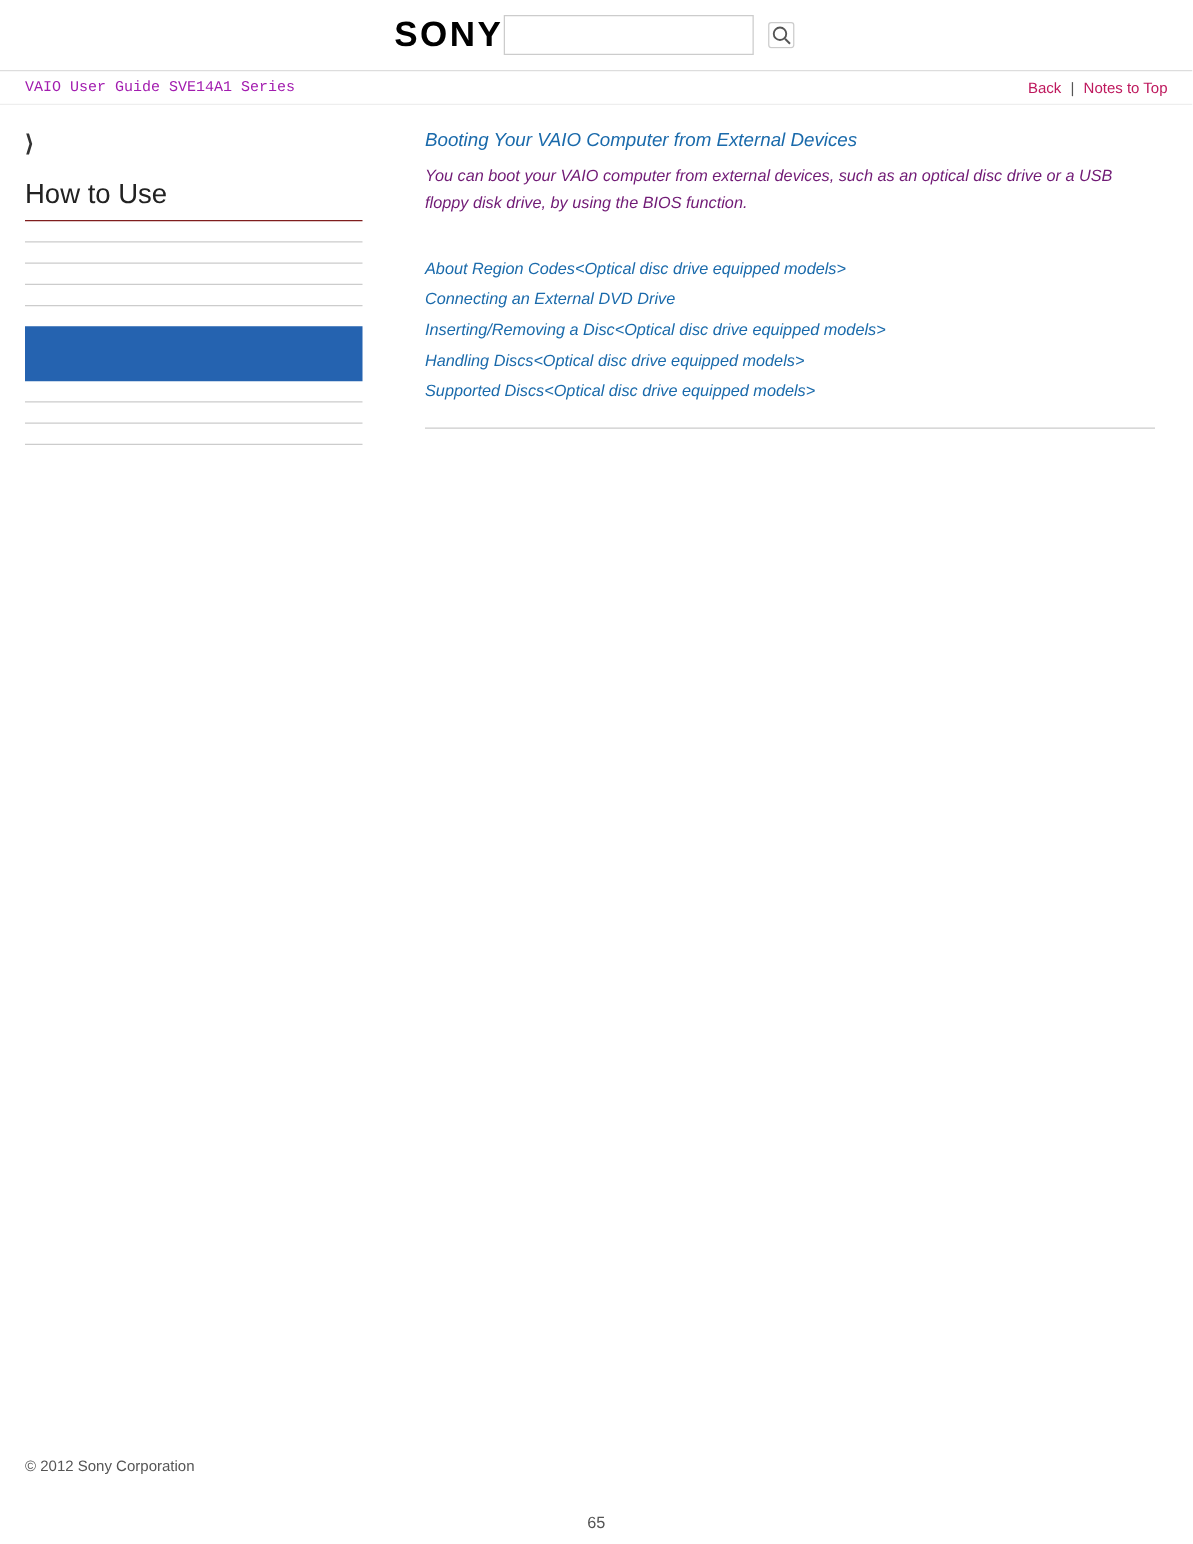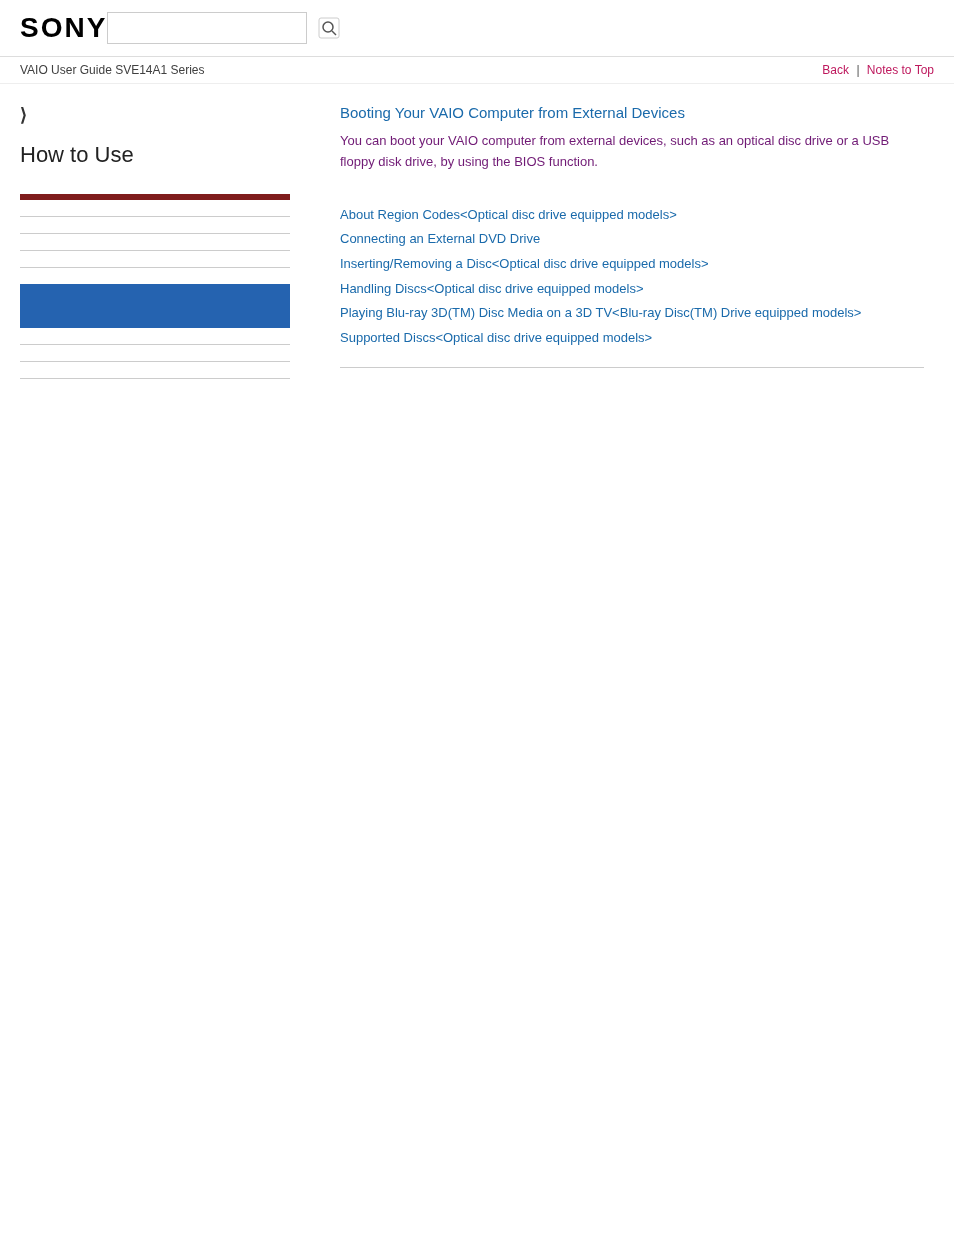--- a/index.html
+++ b/index.html
@@ -9,21 +9,21 @@
       color: #333;
       background: #fff;
       width: 954px;
       min-height: 1235px;
     }
 
     
     .header {
       display: flex;
       align-items: center;
-      justify-content: flex-start;
+      justify-content: center;
       padding: 12px 20px;
       border-bottom: 1px solid #ddd;
     }
     .sony-logo {
       font-size: 28px;
       font-weight: 900;
       letter-spacing: 2px;
       color: #000;
       font-family: 'Arial Black', Arial, sans-serif;
     }
@@ -48,21 +48,22 @@
     
     .nav-bar {
       display: flex;
       align-items: center;
       justify-content: space-between;
       padding: 6px 20px;
       border-bottom: 1px solid #eee;
       font-size: 12px;
     }
     .nav-left {
-      color: #404040;
+      color: #a21caf;
+      font-family: Liberation Mono, monospace;
     }
     .nav-right a {
       color: #be185d;
       text-decoration: none;
     }
     .nav-right .separator {
       color: #555;
       margin: 0 4px;
     }
 
@@ -84,39 +85,40 @@
       color: #333;
       font-weight: bold;
       margin-bottom: 16px;
       display: block;
     }
     .sidebar-title {
       font-size: 22px;
       font-weight: normal;
       color: #222;
       margin-bottom: 10px;
-      padding-bottom: 26px;
-      border-bottom: 6px solid #7f1d1d;
+      padding-bottom: 8px;
+      border-bottom: 1px solid #7f1d1d;
     }
     .sidebar-divider {
       border: none;
       border-top: 1px solid #ccc;
       margin: 16px 0;
     }
     .sidebar-highlight {
       background-color: #2563b0;
       height: 44px;
       width: 270px;
       margin: 16px 0;
     }
 
     
     .content {
       flex: 1;
       padding: 20px 30px 20px 30px;
+      font-style: italic;
     }
     .content-title {
       font-size: 15px;
       color: #1a6aab;
       text-decoration: none;
       font-weight: normal;
       display: block;
       margin-bottom: 10px;
     }
     .content-description {
@@ -214,21 +216,24 @@
 
       <div class="content">
         <a href="#" class="content-title">Booting Your VAIO Computer from External Devices</a>
         <p class="content-description">You can boot your VAIO computer from external devices, such as an optical disc drive or a USB floppy disk drive, by using the BIOS function.</p>
 
         <div class="links-section">
           <a href="#">About Region Codes&lt;Optical disc drive equipped models&gt;</a>
           <a href="#">Connecting an External DVD Drive</a>
           <a href="#">Inserting/Removing a Disc&lt;Optical disc drive equipped models&gt;</a>
           <a href="#">Handling Discs&lt;Optical disc drive equipped models&gt;</a>
-          <a href="#">Playing Blu-ray 3D(TM) Disc Media on a 3D TV&lt;Blu-ray Disc(TM) Drive equipped models&gt;</a>
           <a href="#">Supported Discs&lt;Optical disc drive equipped models&gt;</a>
         </div>
         <hr class="content-divider">
       </div>
     </div>
   </div>
 
+  <div>
+    <div class="footer">© 2012 Sony Corporation</div>
+    <div class="page-number">65</div>
+  </div>
 </div>
 
 </body></html>

